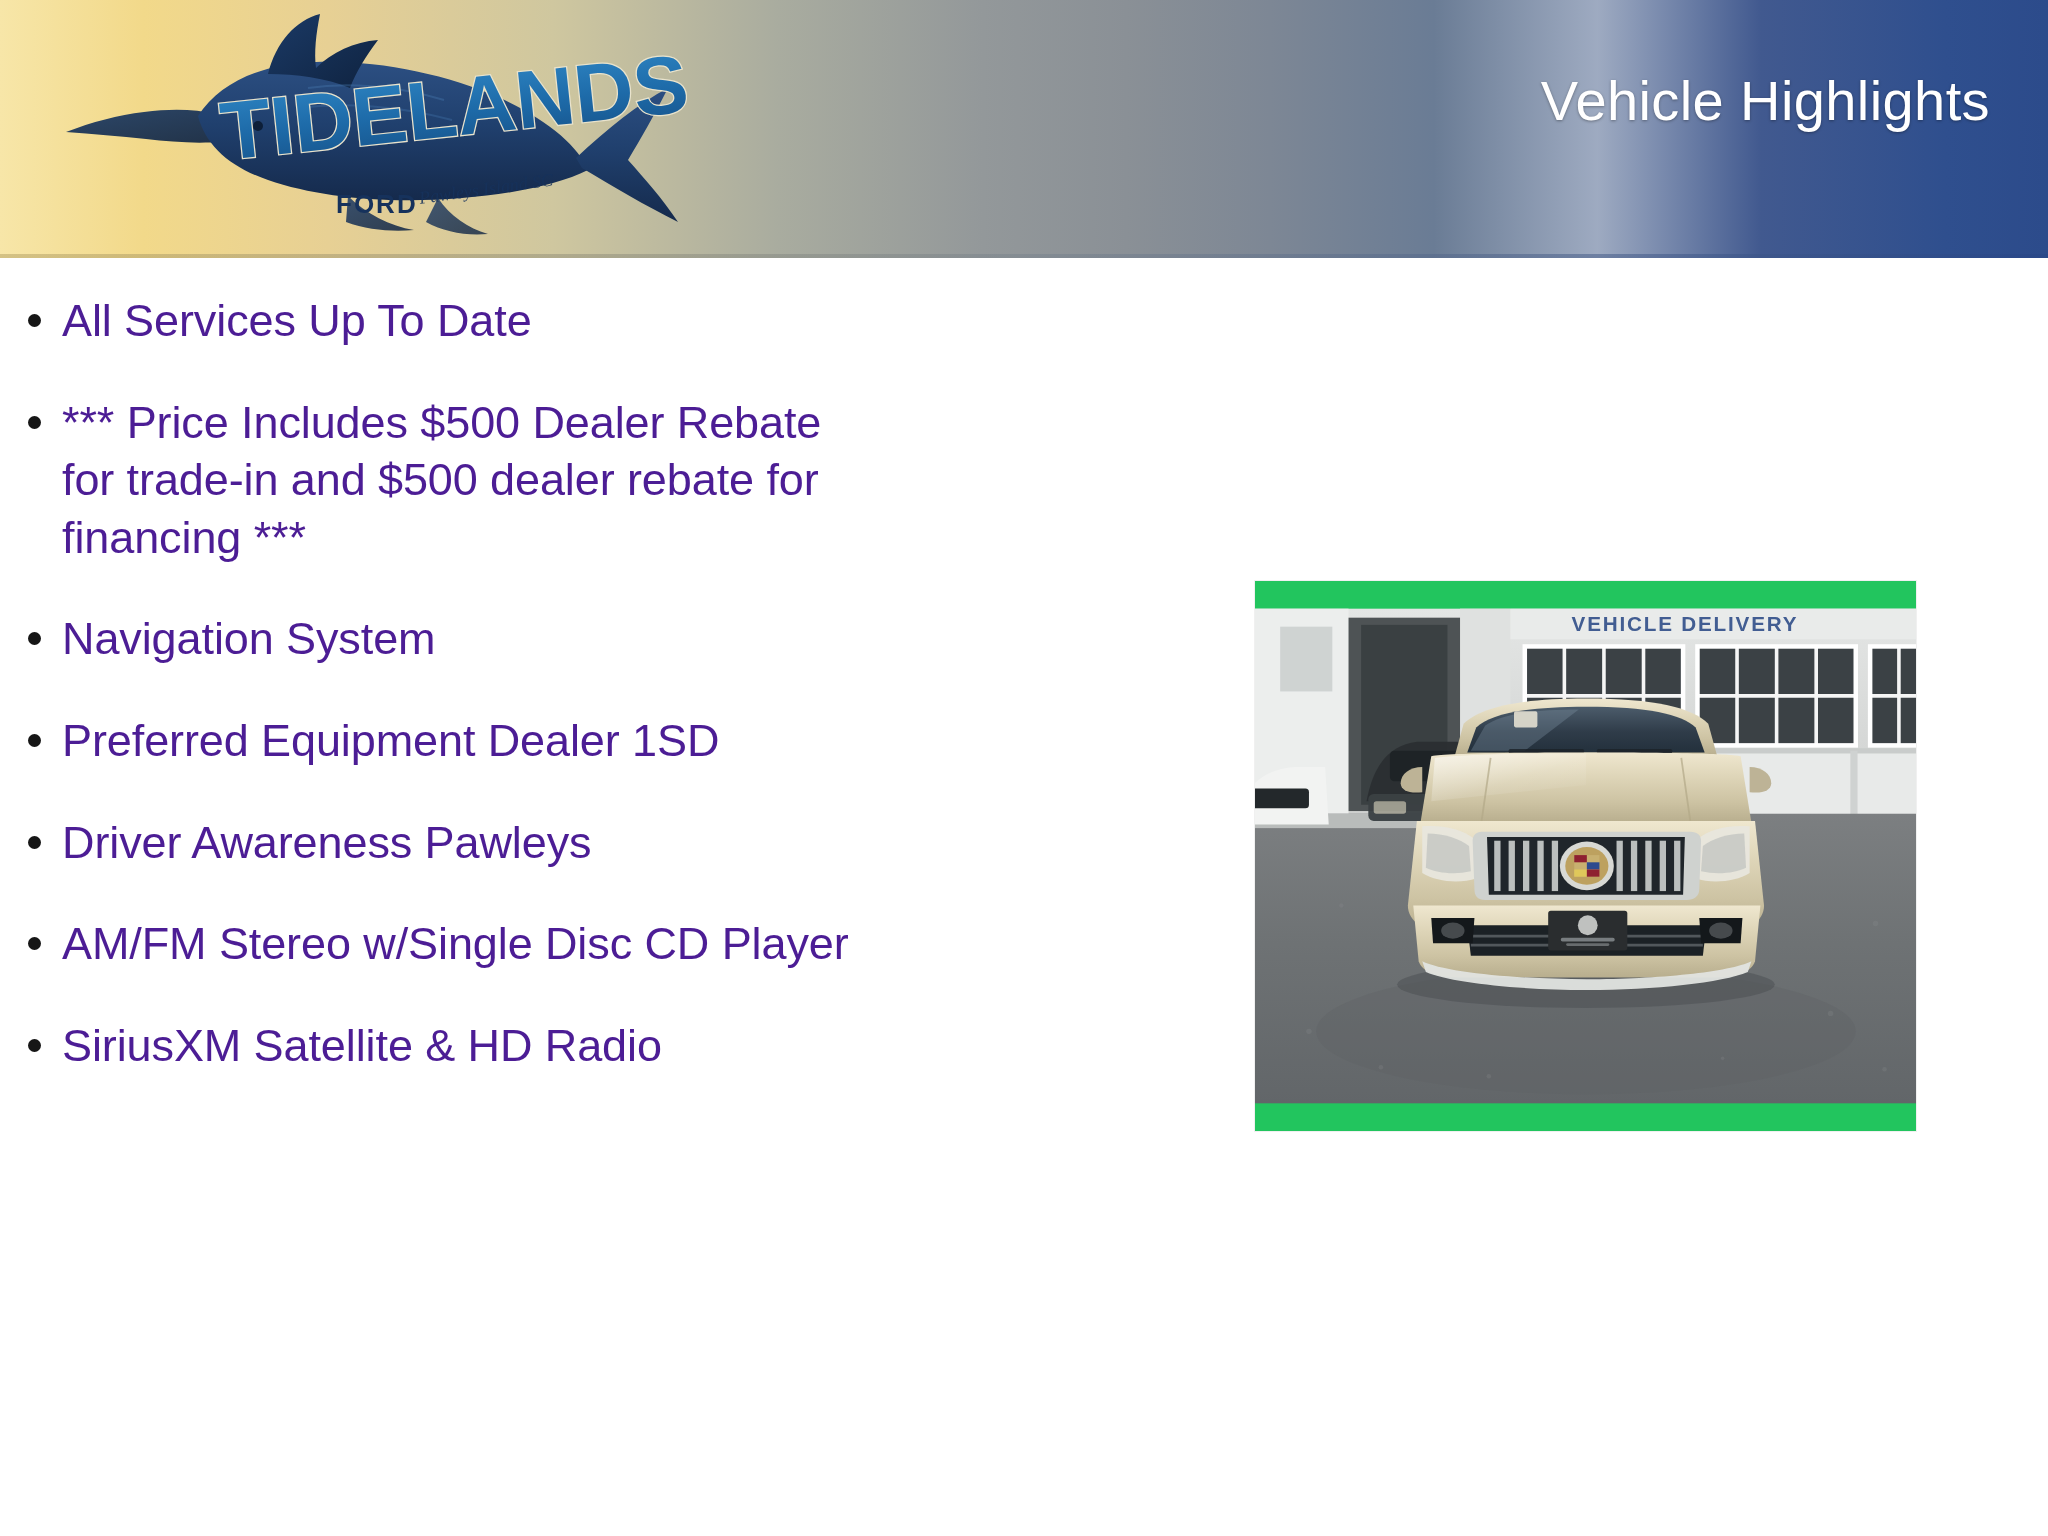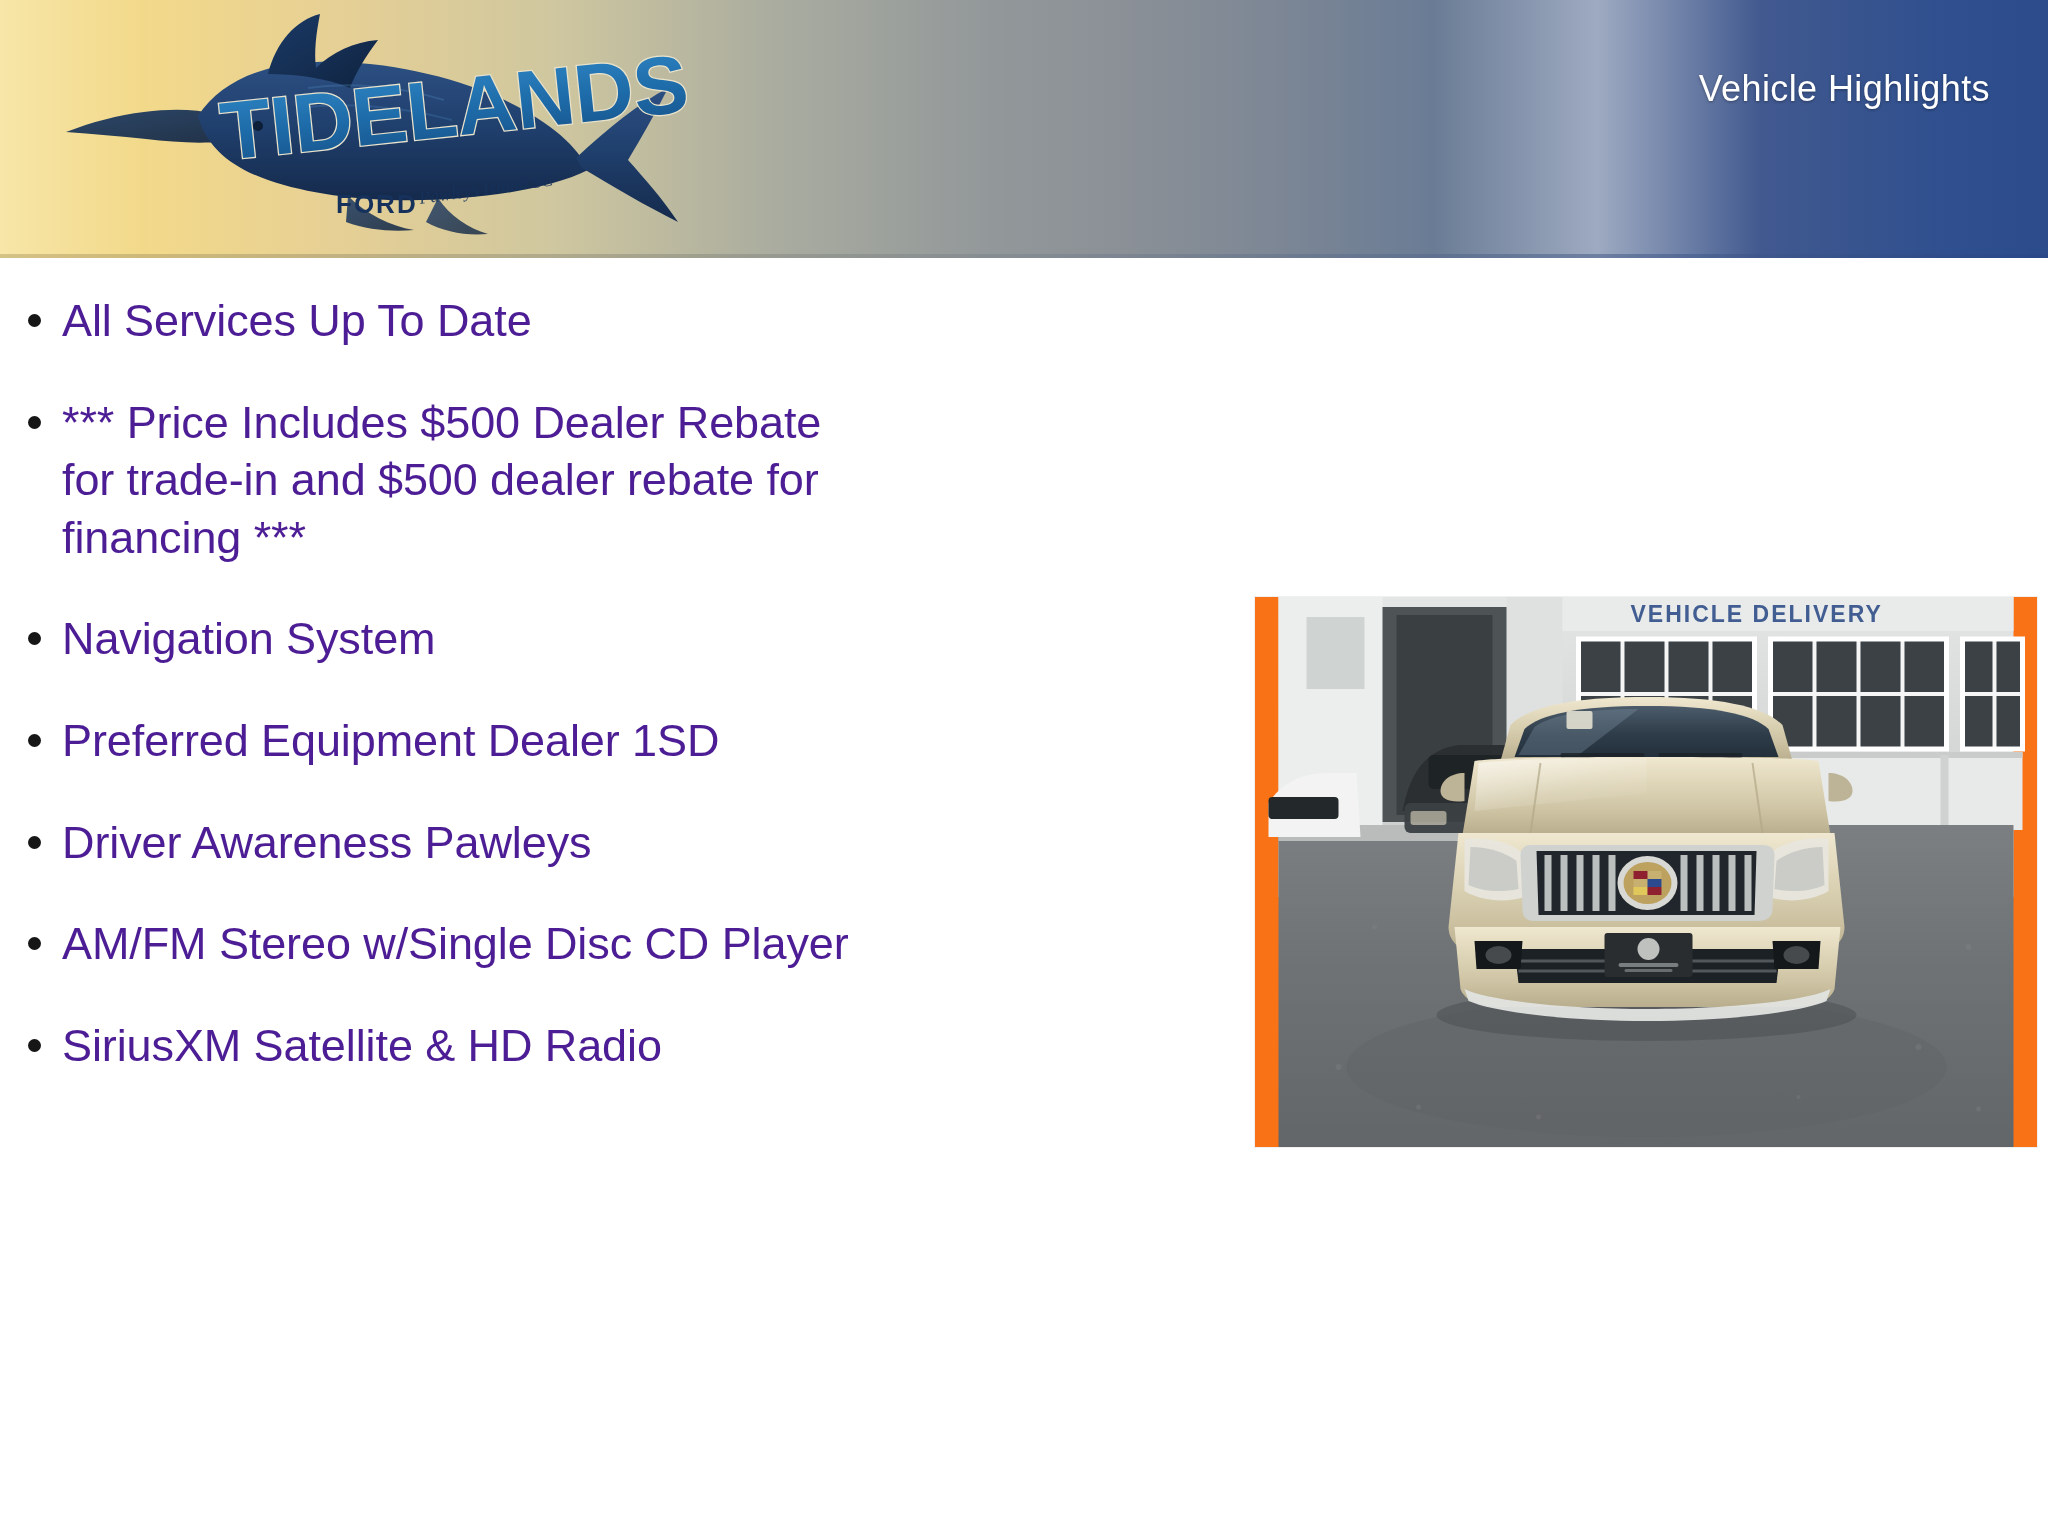--- a/index.html
+++ b/index.html
@@ -56,21 +56,21 @@
     height: 245px;
   }
   #brand-logo svg { display: block; width: 100%; height: 100%; }
 
   
   #header-title {
     position: absolute;
     right: 58px;
     top: 68px;
     color: #ffffff;
-    font-size: 36px;
+    font-size: 56px;
     font-weight: 400;
     letter-spacing: .4px;
     text-shadow: 0 1px 3px rgba(0,0,0,.35);
     white-space: nowrap;
     font-family: "Liberation Sans", sans-serif;
     text-align: center;
   }
 
   
   #highlights-list {
@@ -103,25 +103,25 @@
     background: #161616;
     border-radius: 50%;
   }
   .bullet-text { display: block; }
   .bullet-item.wrap .bullet-text { max-width: 810px; }
 
   
   #vehicle-photo {
     position: absolute;
     left: 1255px;
-    top: 597px;
-    width: 782px;
+    top: 581px;
+    width: 661px;
     height: 550px;
     overflow: hidden;
-    background: #f97316;
+    background: #22c55e;
     box-shadow: 0 0 0 1px rgba(0,0,0,.06);
   }
   #vehicle-photo svg { display:block; width:100%; height:100%; }
 </style>
 </head>
 <body>
 
 <div id="header-band">
 
   <div id="brand-logo">

